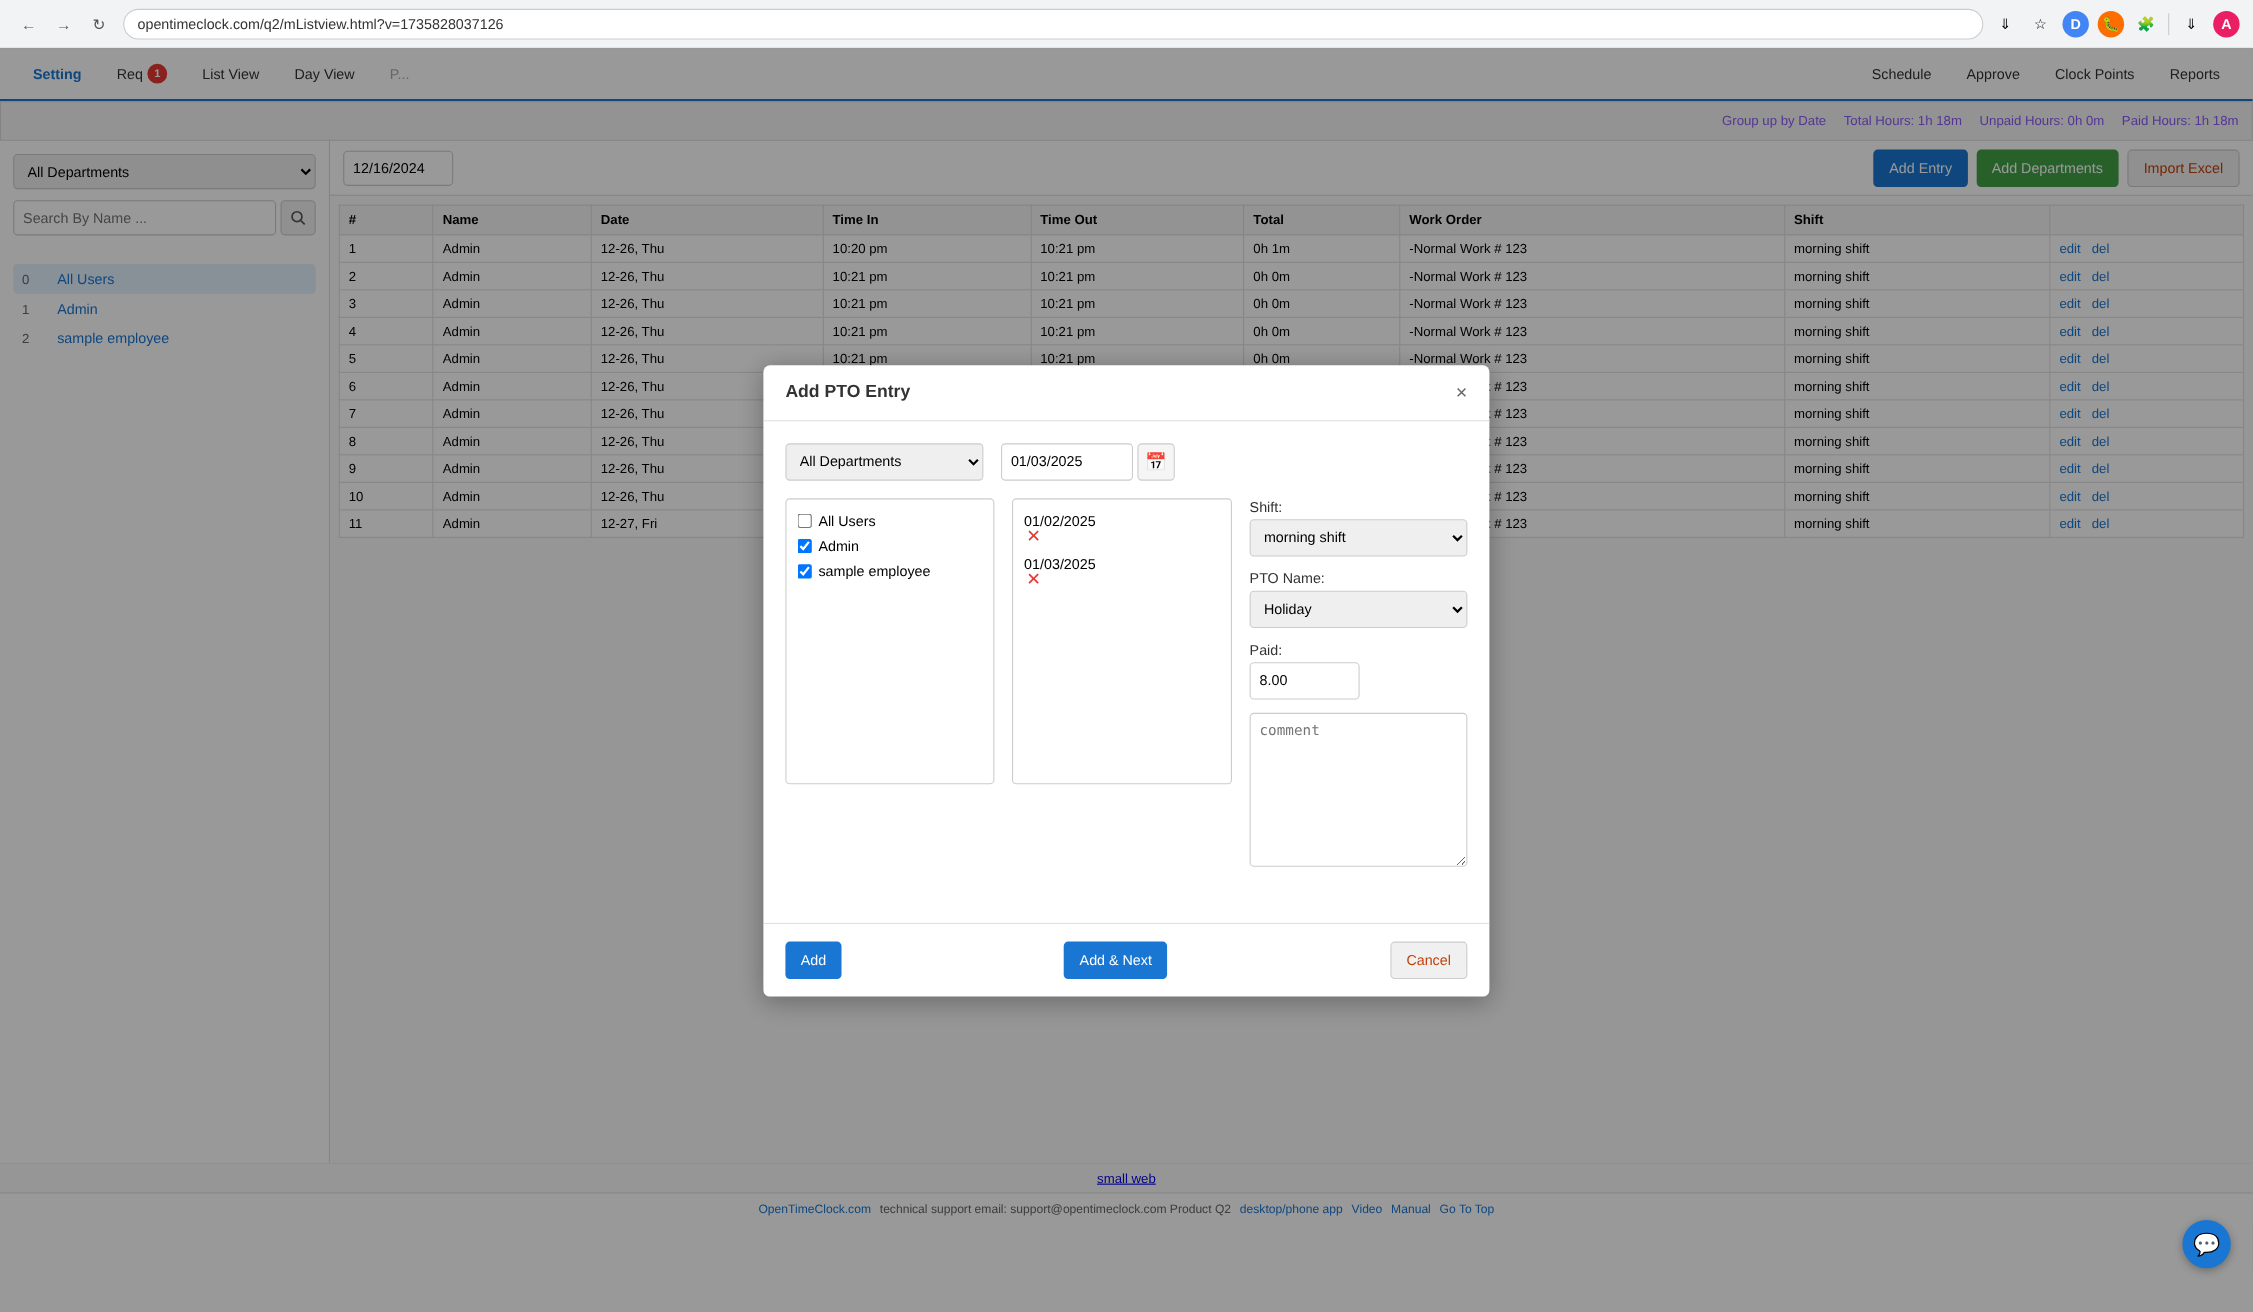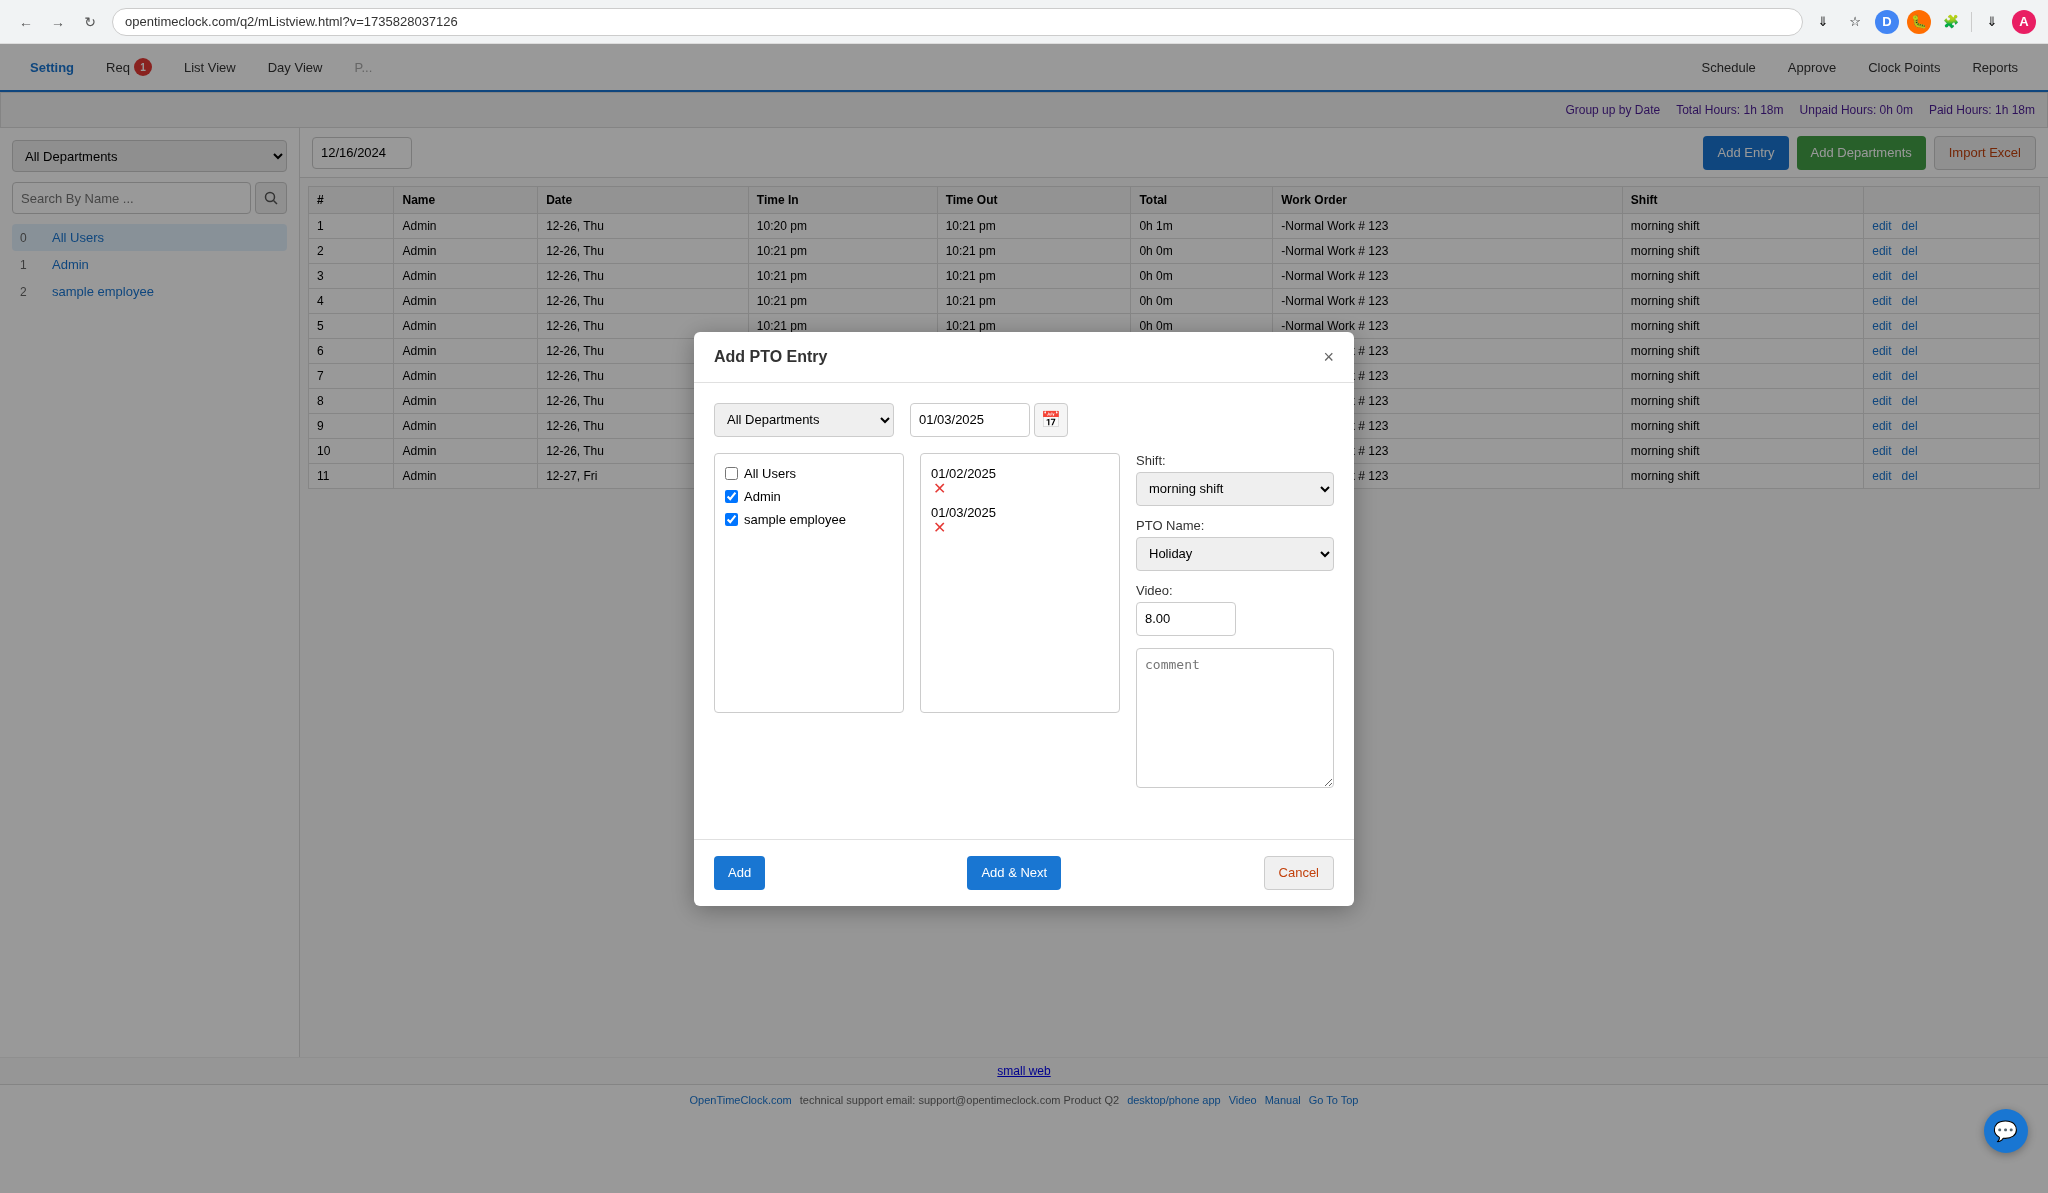--- a/index.html
+++ b/index.html
@@ -74,21 +74,21 @@
       height: 32px;
       border: 1px solid #ccc;
       border-radius: 4px;
       padding: 0 8px;
       font-size: 13px;
       margin-bottom: 10px;
     }
     .search-row {
       display: flex;
       gap: 4px;
-      margin-bottom: 10px;
+      margin-bottom: 26px;
     }
     .search-input {
       flex: 1;
       height: 32px;
       border: 1px solid #ccc;
       border-radius: 4px;
       padding: 0 8px;
       font-size: 13px;
     }
     .search-btn {
@@ -111,21 +111,21 @@
     .user-item.active { background: #e3f2fd; }
     .user-num { color: #666; font-size: 12px; min-width: 20px; }
     .user-name { color: #1976d2; }
 
     
     .stats-bar {
       background: #f5f5f5;
       border: 1px solid #ddd;
       padding: 6px 12px;
       font-size: 12px;
-      color: #4c1d95;
+      color: #8b5cf6;
       display: flex;
       align-items: center;
       justify-content: flex-end;
       gap: 16px;
       height: 36px;
     }
 
     
     .action-bar {
       background: white;
@@ -707,21 +707,21 @@
               <option>morning shift</option>
             </select>
           </div>
           <div class="field-group">
             <div class="field-label">PTO Name:</div>
             <select class="field-select">
               <option>Holiday</option>
             </select>
           </div>
           <div class="field-group">
-            <div class="field-label">Video:</div>
+            <div class="field-label">Paid:</div>
             <input type="text" class="hours-input" value="8.00" style="">
           </div>
           <div class="field-group">
             <textarea class="comment-area" placeholder="comment" style=""></textarea>
           </div>
         </div>
       </div>
     </div>
 
     <div class="modal-footer">

